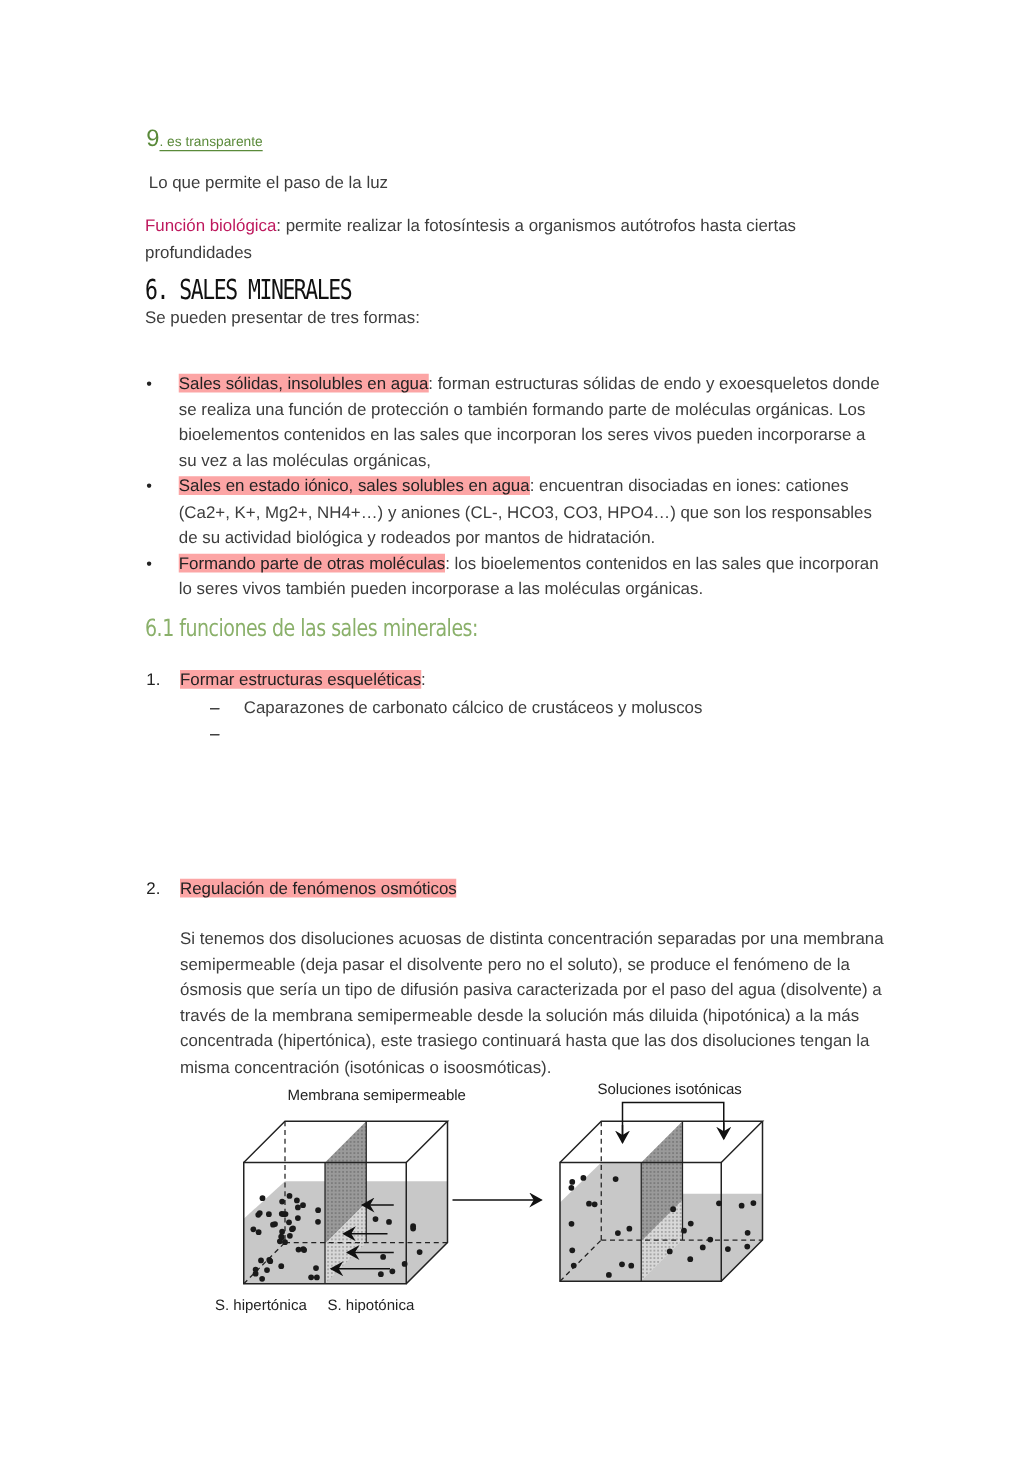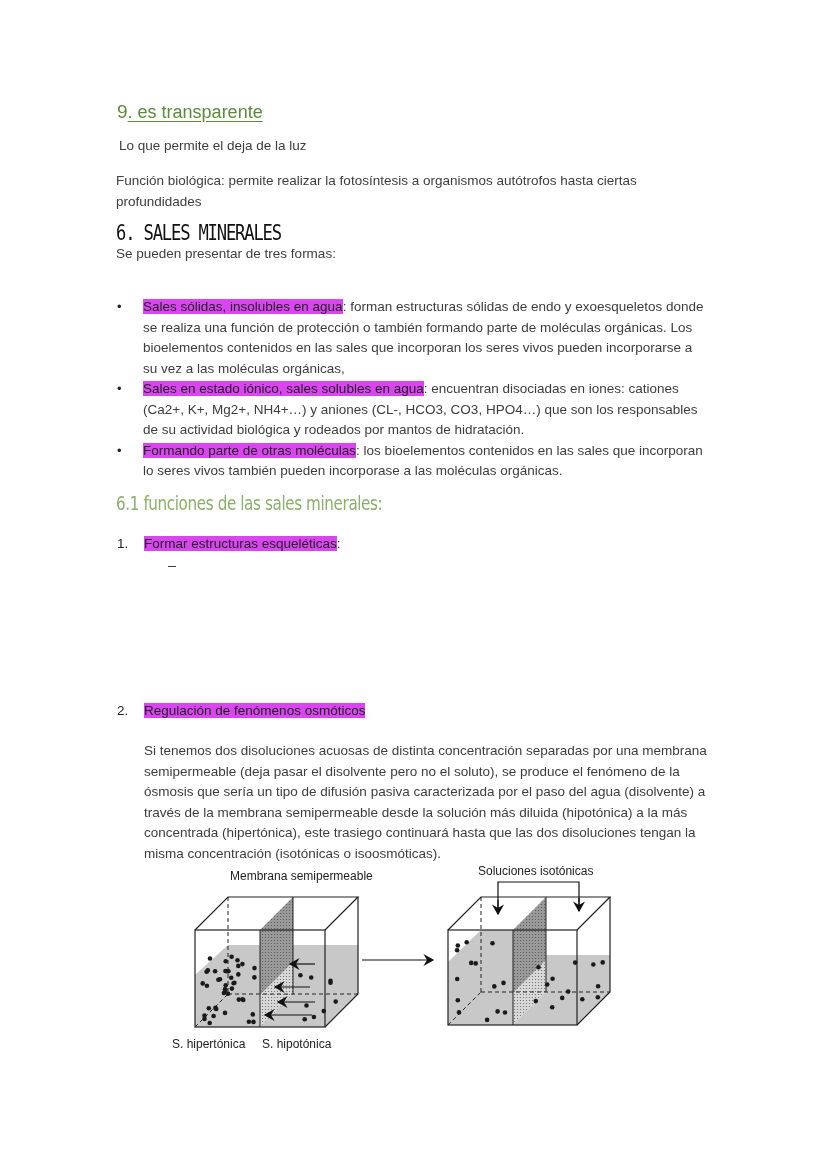--- a/index.html
+++ b/index.html
@@ -2,43 +2,43 @@
 <html><head>
 <meta charset="utf-8">
 <style>
   html, body { margin: 0; padding: 0; background: #ffffff; }
   body { width: 828px; height: 1171px; position: relative; overflow: hidden;
          font-family: "Liberation Sans", sans-serif; color: #3a3a3a; }
   .abs { position: absolute; }
   .txt { font-size: 13.5px; line-height: 20.5px; color: #3d3d3d; }
   .h9 { left: 117px; top: 101px; font-size: 17px; color: #5a8a3a; }
   .h9 .num { font-size: 19px; }
-  .h9 .rest { font-size: 18px; text-decoration: underline; text-underline-offset: 3px; }
+  .h9 .rest { font-size: 11px; text-decoration: underline; text-underline-offset: 3px; }
   .h6 { left: 116px; top: 220px; font-family: "DejaVu Sans Mono", monospace; font-size: 22px;
         letter-spacing: -1.5px; transform: scaleX(0.78); transform-origin: left center;
         color: #111; font-weight: normal; }
   .h61 { left: 116px; top: 492px; font-family: "DejaVu Sans", sans-serif; font-size: 19px;
          color: #8ab06a; letter-spacing: -0.5px; transform: scaleX(0.8); transform-origin: left center; }
-  .hl { background: #d946ef; color: #222; }
-  .strong { color: #404040; }
+  .hl { background: #fca5a5; color: #222; }
+  .strong { color: #be185d; }
   ul.bullets { list-style: none; margin: 0; padding: 0; }
   .bullet-item { position: relative; padding-left: 26px; }
   .bullet-item .dot { position: absolute; left: 0; top: 0; color: #222; font-size: 13px; }
   .dash-item { position: relative; padding-left: 27px; }
   .dash-item .dash { position: absolute; left: 0; top: 0; }
   .numlabel { color: #222; }
   svg text { font-family: "Liberation Sans", sans-serif; }
 </style>
 </head>
 <body>
 
 <div class="abs h9">
   <span class="num">9</span><span class="rest">. es transparente</span>
 </div>
-<div class="abs txt" style="left:119px; top:136px;">Lo que permite el deja de la luz</div>
+<div class="abs txt" style="left:119px; top:136px;">Lo que permite el paso de la luz</div>
 <div class="abs txt" style="left:116px; top:171px; width:560px;">
   <span class="strong">Función biológica</span><span>: permite realizar la fotosíntesis a organismos autótrofos hasta ciertas profundidades</span>
 </div>
 
 <div class="abs h6">6. SALES MINERALES</div>
 <div class="abs txt" style="left:116px; top:244px;">Se pueden presentar de tres formas:</div>
 
 <ul class="abs bullets txt" style="left:117px; top:297px; width:590px;">
   <li class="bullet-item">
     <span class="dot">•</span>
@@ -56,21 +56,21 @@
 
 <div class="abs h61">6.1 funciones de las sales minerales:</div>
 
 <div class="abs txt" style="left:117px; top:534px;">
   <span class="numlabel">1.</span>
   <span style="display:inline-block; width:12px;"></span><span class="hl">Formar estructuras esqueléticas</span><span>:</span>
 </div>
 
 <ul class="abs bullets txt" style="left:168px; top:556px; width:540px;">
   <li class="dash-item"><span class="dash">–</span></li>
-  <li class="dash-item"><span class="dash">–</span></li>
+  <li class="dash-item"><span class="dash">–</span><span>Caparazones de carbonato cálcico de crustáceos y moluscos</span></li>
   <li class="dash-item"><span class="dash">–</span></li>
   <li class="dash-item"><span class="dash">–</span></li>
 </ul>
 
 <div class="abs txt" style="left:117px; top:701px;">
   <span class="numlabel">2.</span>
   <span style="display:inline-block; width:12px;"></span><span class="hl">Regulación de fenómenos osmóticos</span>
 </div>
 
 <div class="abs txt" style="left:144px; top:741px; width:570px;">Si tenemos dos disoluciones acuosas de distinta concentración separadas por una membrana semipermeable (deja pasar el disolvente pero no el soluto), se produce el fenómeno de la ósmosis que sería un tipo de difusión pasiva caracterizada por el paso del agua (disolvente) a través de la membrana semipermeable desde la solución más diluida (hipotónica) a la más concentrada (hipertónica), este trasiego continuará hasta que las dos disoluciones tengan la misma concentración (isotónicas o isoosmóticas).</div>

